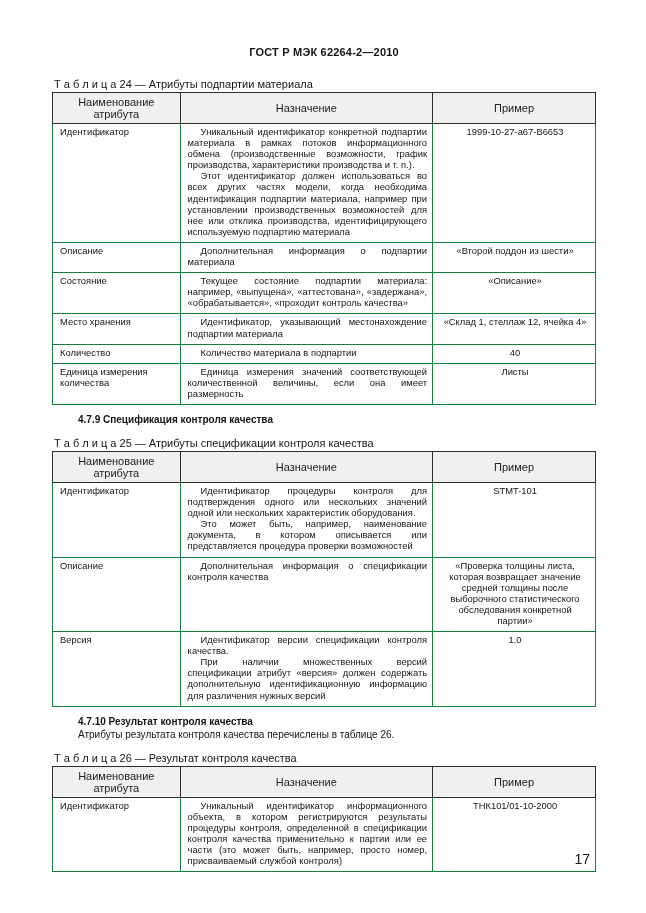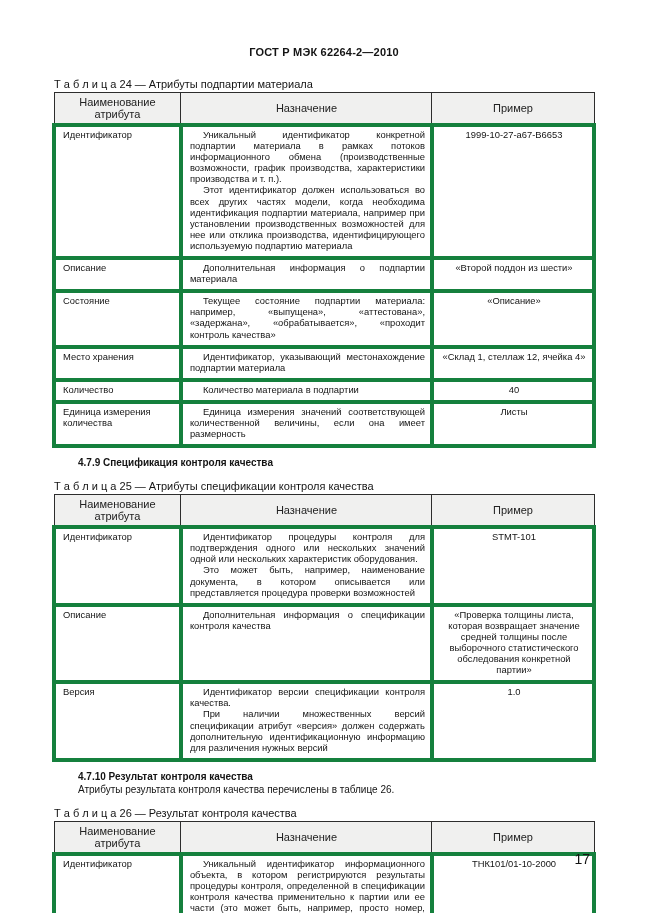--- a/index.html
+++ b/index.html
@@ -38,21 +38,21 @@
     border: 1px solid #2d2d2d;
     background: #f0f0ef;
     font-size: 11px;
     font-weight: normal;
     text-align: center;
     vertical-align: middle;
     padding: 3px 2px;
     color: #222;
   }
   table.gost td {
-    border: 4px solid #15803d;
+    border: 1px solid #15803d;
     vertical-align: top;
     font-size: 9.4px;
     line-height: 1.18;
     padding: 2px 5px 5px 7px;
   }
   td.c-name { padding-left: 10px; padding-top: 3px; }
   td.c-purpose { text-align: justify; margin-left: 8px; }
   td.c-purpose .para { margin: 0; text-indent: 13px; }
   td.c-example { padding-top: 3px; text-align: center; }
   .section-heading {

